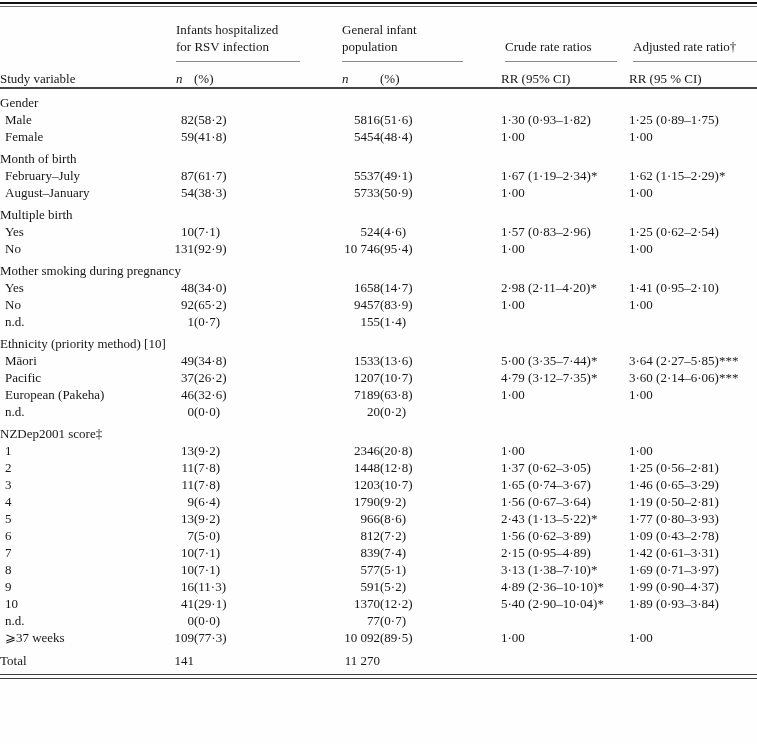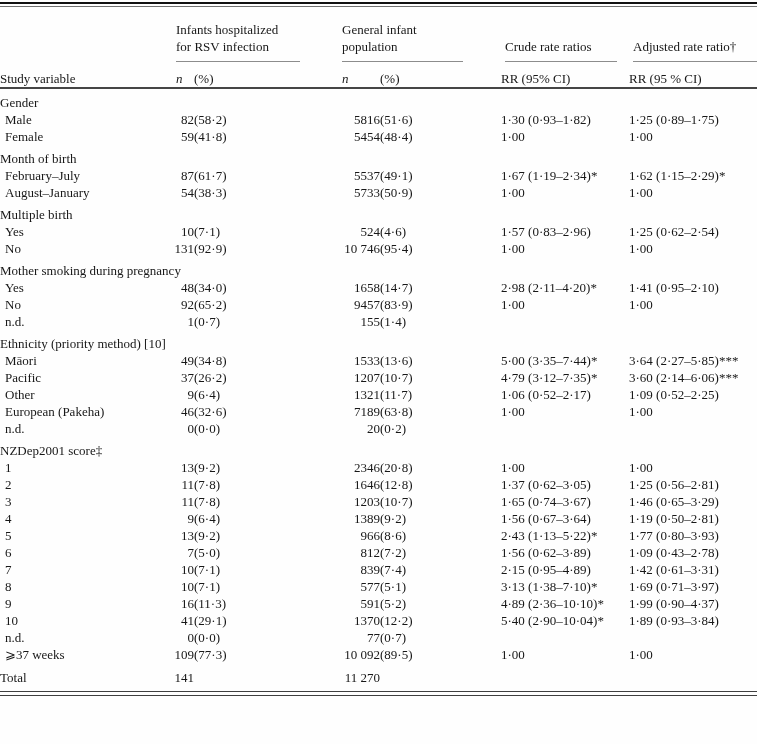--- a/index.html
+++ b/index.html
@@ -238,29 +238,20 @@
         <tr class="data-row">
           <td class="c-var">Pacific</td>
           <td class="c-n">37</td>
           <td class="c-pct1">(26·2)</td>
           <td class="c-n">1207</td>
           <td class="c-pct2">(10·7)</td>
           <td class="c-rr">4·79 (3·12–7·35)*</td>
           <td class="c-rr">3·60 (2·14–6·06)***</td>
         </tr>
         <tr class="data-row">
-          <td class="c-var">Other</td>
-          <td class="c-n">9</td>
-          <td class="c-pct1">(6·4)</td>
-          <td class="c-n">1321</td>
-          <td class="c-pct2">(11·7)</td>
-          <td class="c-rr">1·06 (0·52–2·17)</td>
-          <td class="c-rr">1·09 (0·52–2·25)</td>
-        </tr>
-        <tr class="data-row">
           <td class="c-var">European (Pakeha)</td>
           <td class="c-n">46</td>
           <td class="c-pct1">(32·6)</td>
           <td class="c-n">7189</td>
           <td class="c-pct2">(63·8)</td>
           <td class="c-rr">1·00</td>
           <td class="c-rr">1·00</td>
         </tr>
         <tr class="data-row">
           <td class="c-var">n.d.</td>
@@ -280,39 +271,39 @@
           <td class="c-pct1">(9·2)</td>
           <td class="c-n">2346</td>
           <td class="c-pct2">(20·8)</td>
           <td class="c-rr">1·00</td>
           <td class="c-rr">1·00</td>
         </tr>
         <tr class="data-row">
           <td class="c-var">2</td>
           <td class="c-n">11</td>
           <td class="c-pct1">(7·8)</td>
-          <td class="c-n">1646</td>
+          <td class="c-n">1448</td>
           <td class="c-pct2">(12·8)</td>
           <td class="c-rr">1·37 (0·62–3·05)</td>
           <td class="c-rr">1·25 (0·56–2·81)</td>
         </tr>
         <tr class="data-row">
           <td class="c-var">3</td>
           <td class="c-n">11</td>
           <td class="c-pct1">(7·8)</td>
           <td class="c-n">1203</td>
           <td class="c-pct2">(10·7)</td>
           <td class="c-rr">1·65 (0·74–3·67)</td>
           <td class="c-rr">1·46 (0·65–3·29)</td>
         </tr>
         <tr class="data-row">
           <td class="c-var">4</td>
           <td class="c-n">9</td>
           <td class="c-pct1">(6·4)</td>
-          <td class="c-n">1389</td>
+          <td class="c-n">1790</td>
           <td class="c-pct2">(9·2)</td>
           <td class="c-rr">1·56 (0·67–3·64)</td>
           <td class="c-rr">1·19 (0·50–2·81)</td>
         </tr>
         <tr class="data-row">
           <td class="c-var">5</td>
           <td class="c-n">13</td>
           <td class="c-pct1">(9·2)</td>
           <td class="c-n">966</td>
           <td class="c-pct2">(8·6)</td>

